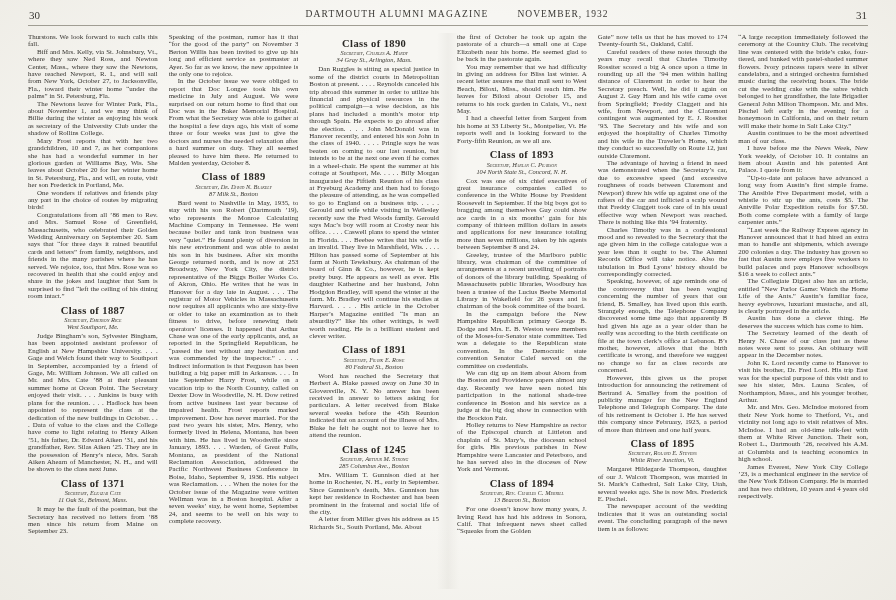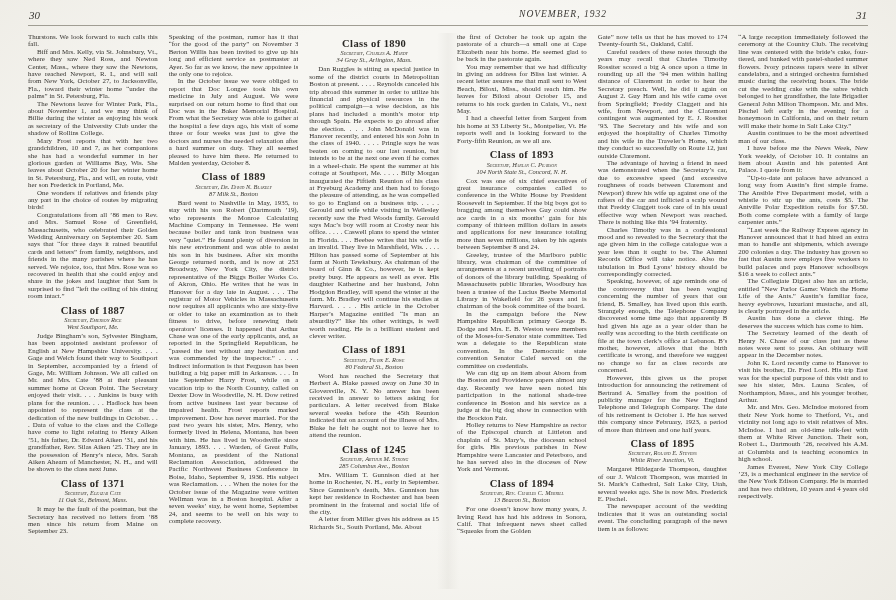--- a/index.html
+++ b/index.html
@@ -6,21 +6,21 @@
   body{
     width:896px;height:600px;overflow:hidden;
     background:#e9e7e1;
     font-family:"Liberation Serif", serif;
   }
   .scan{
     position:relative;width:896px;height:600px;
     background:radial-gradient(ellipse at 50% 45%, #f7f6f2 55%, #edebe4 100%);
     color:#2e2c29;
   }
-  .header{position:absolute;top:9px;left:0;right:0;height:13px;font-size:9.5px;letter-spacing:0.8px;color:#3a3834;font-style:italic;}
+  .header{position:absolute;top:9px;left:0;right:0;height:13px;font-size:9.5px;letter-spacing:0.8px;color:#3a3834;}
   .pn{position:absolute;top:0;font-size:11px;letter-spacing:0;}
   .pn.left{left:29px;}
   .pn.right{right:29px;margin-left:20px;}
   .mag-title{position:absolute;left:252px;width:290px;text-align:center;font-variant:small-caps;letter-spacing:1.2px;}
   .issue-date{position:absolute;left:498px;width:130px;text-align:center;letter-spacing:1px;font-variant:small-caps;}
   .rule{position:absolute;top:25px;left:28px;right:28px;height:1px;background:#a09d93;}
   .pages{position:absolute;top:33px;left:28px;right:28px;bottom:11px;display:flex;gap:18px;}
   .gutter-shade{position:absolute;top:33px;bottom:11px;left:50%;width:22px;transform:translateX(-50%);
     background:linear-gradient(90deg, rgba(0,0,0,0) 0%, rgba(80,75,60,0.05) 50%, rgba(0,0,0,0) 100%);pointer-events:none;}
   .page{flex:1;display:flex;gap:11px;min-width:0;}
@@ -39,20 +39,21 @@
   .secretary-line{text-align:center;text-indent:0;font-size:6.4px;line-height:7px;font-style:italic;color:#3a3832;}
   .secretary-line.first{font-variant:small-caps;}
   .secretary-line.sec-address{margin-bottom:2px;}
 </style>
 </head>
 <body>
 
 <div class="scan">
   <div class="header">
     <span class="pn left">30</span>
+    <span class="mag-title">DARTMOUTH ALUMNI MAGAZINE</span>
     <span class="issue-date">NOVEMBER, 1932</span>
     <span class="pn right">31</span>
   </div>
   <div class="rule"></div>
   <div class="pages">
     <div class="page">
       <div class="col">
           <p class="para cont">Thurstons. We look forward to such calls this fall.</p>
           <p class="para">Biff and Mrs. Kelly, via St. Johnsbury, Vt., where they saw Ned Ross, and Newton Center, Mass., where they saw the Newtons, have reached Newport, R. I., and will sail from New York, October 27, to Jacksonville, Fla., toward their winter home “under the palms” in St. Petersburg, Fla.</p>
           <p class="para">The Newtons leave for Winter Park, Fla., about November 1, and we may think of Billie during the winter as enjoying his work as secretary of the University Club under the shadow of Rollins College.</p>

